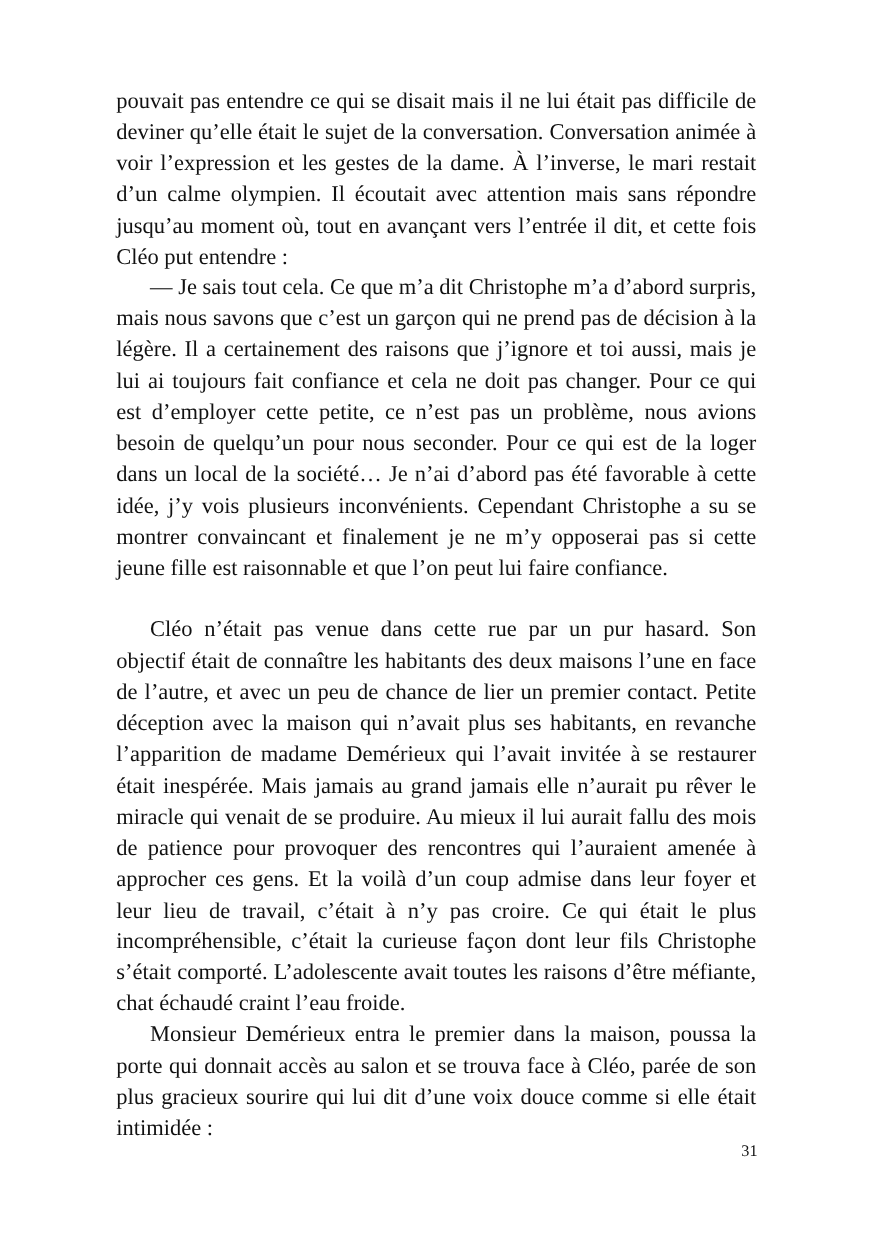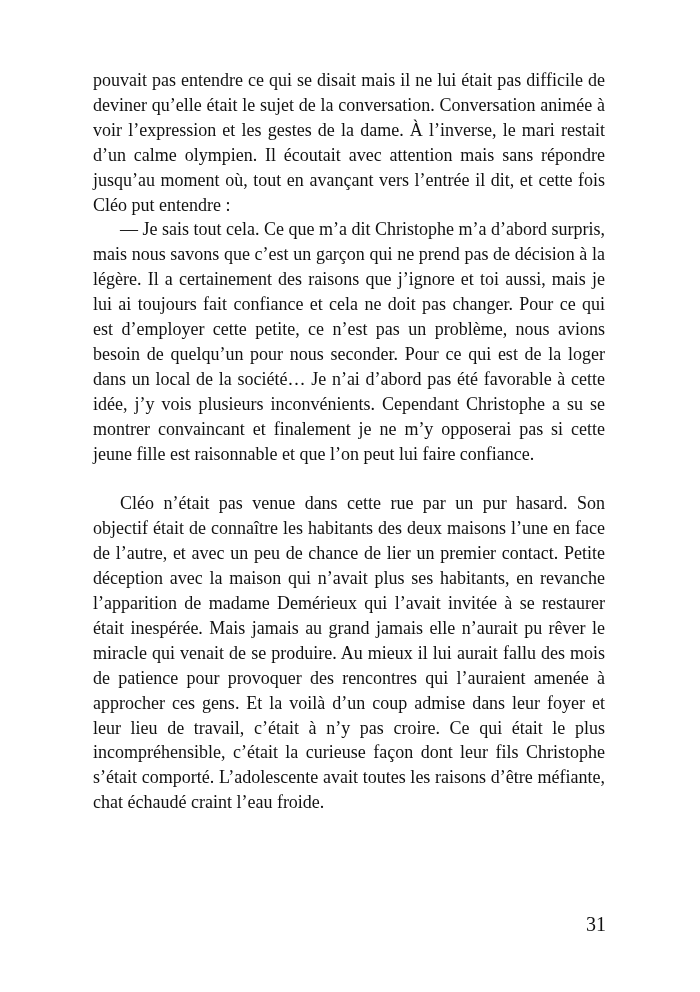--- a/index.html
+++ b/index.html
@@ -33,27 +33,28 @@
     .gap {
       height: 24.9px;
     }
     .page-number {
       position: absolute;
       left: 580px;
       top: 913px;
       width: 26px;
       text-align: right;
       font-family: "Liberation Serif", serif;
-      font-size: 20px;
+      font-size: 13px;
       color: #111111;
     }
   </style>
 </head>
 <body>
 
 <div class="page">
   <p>pouvait pas entendre ce qui se disait mais il ne lui était pas difficile de deviner qu’elle était le sujet de la conversation. Conversation animée à voir l’expression et les gestes de la dame. À l’inverse, le mari restait d’un calme olympien. Il écoutait avec attention mais sans répondre jusqu’au moment où, tout en avançant vers l’entrée il dit, et cette fois Cléo put entendre :</p>
   <p class="indent">— Je sais tout cela. Ce que m’a dit Christophe m’a d’abord surpris, mais nous savons que c’est un garçon qui ne prend pas de décision à la légère. Il a certainement des raisons que j’ignore et toi aussi, mais je lui ai toujours fait confiance et cela ne doit pas changer. Pour ce qui est d’employer cette petite, ce n’est pas un problème, nous avions besoin de quelqu’un pour nous seconder. Pour ce qui est de la loger dans un local de la société… Je n’ai d’abord pas été favorable à cette idée, j’y vois plusieurs inconvénients. Cependant Christophe a su se montrer convaincant et finalement je ne m’y opposerai pas si cette jeune fille est raisonnable et que l’on peut lui faire confiance.</p>
   <div class="gap"></div>
   <p class="indent">Cléo n’était pas venue dans cette rue par un pur hasard. Son objectif était de connaître les habitants des deux maisons l’une en face de l’autre, et avec un peu de chance de lier un premier contact. Petite déception avec la maison qui n’avait plus ses habitants, en revanche l’apparition de madame Demérieux qui l’avait invitée à se restaurer était inespérée. Mais jamais au grand jamais elle n’aurait pu rêver le miracle qui venait de se produire. Au mieux il lui aurait fallu des mois de patience pour provoquer des rencontres qui l’auraient amenée à approcher ces gens. Et la voilà d’un coup admise dans leur foyer et leur lieu de travail, c’était à n’y pas croire. Ce qui était le plus incompréhensible, c’était la curieuse façon dont leur fils Christophe s’était comporté. L’adolescente avait toutes les raisons d’être méfiante, chat échaudé craint l’eau froide.</p>
+  <p class="indent">Monsieur Demérieux entra le premier dans la maison, poussa la porte qui donnait accès au salon et se trouva face à Cléo, parée de son plus gracieux sourire qui lui dit d’une voix douce comme si elle était intimidée :</p>
 </div>
 
 <div class="page-number">31</div>
 
 </body></html>

